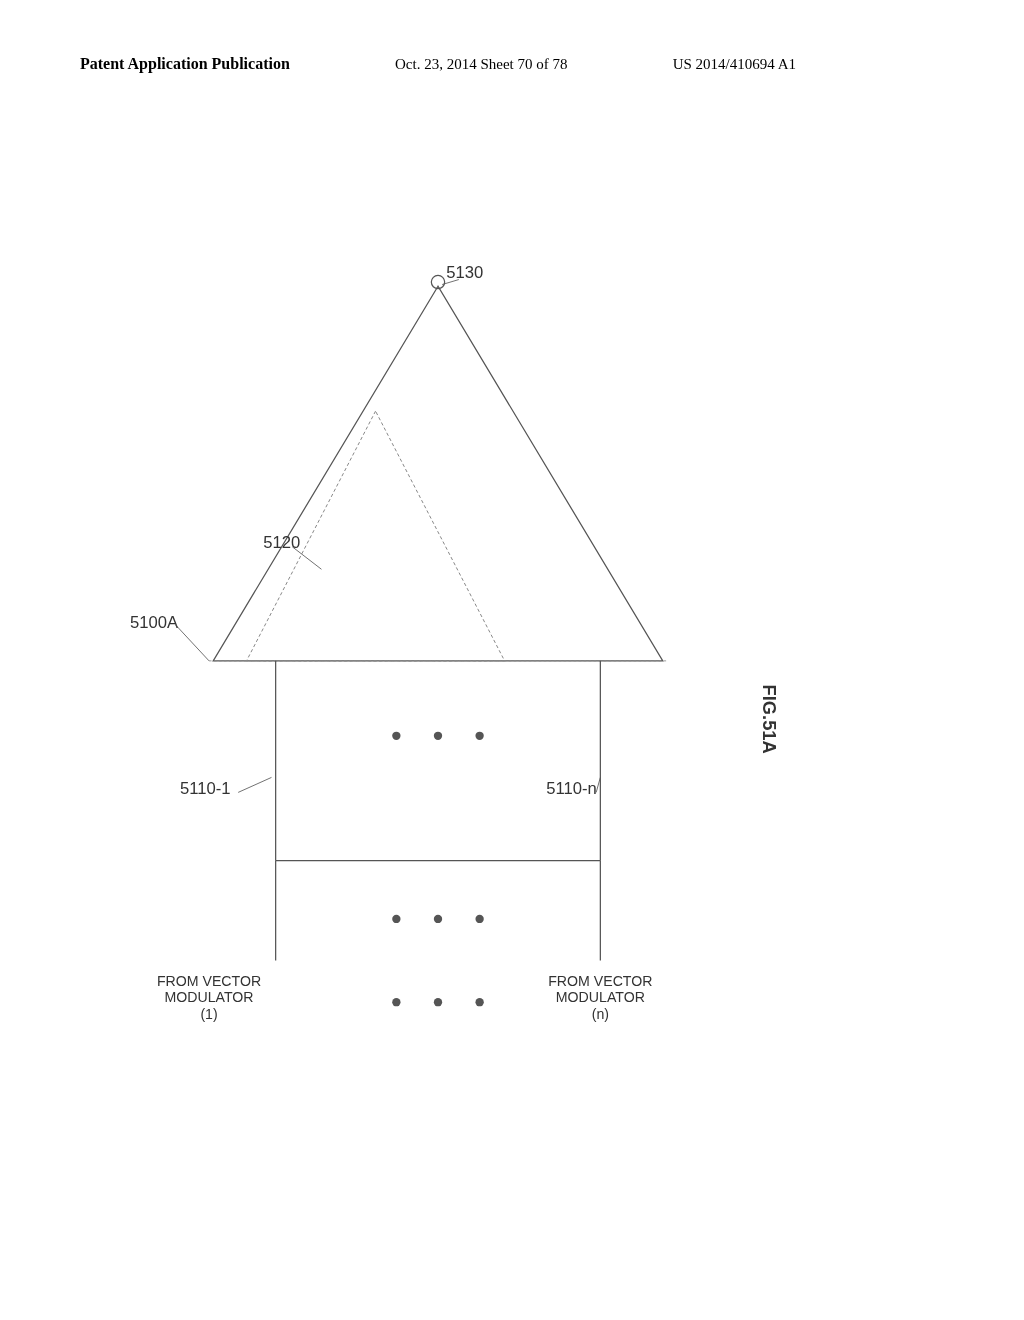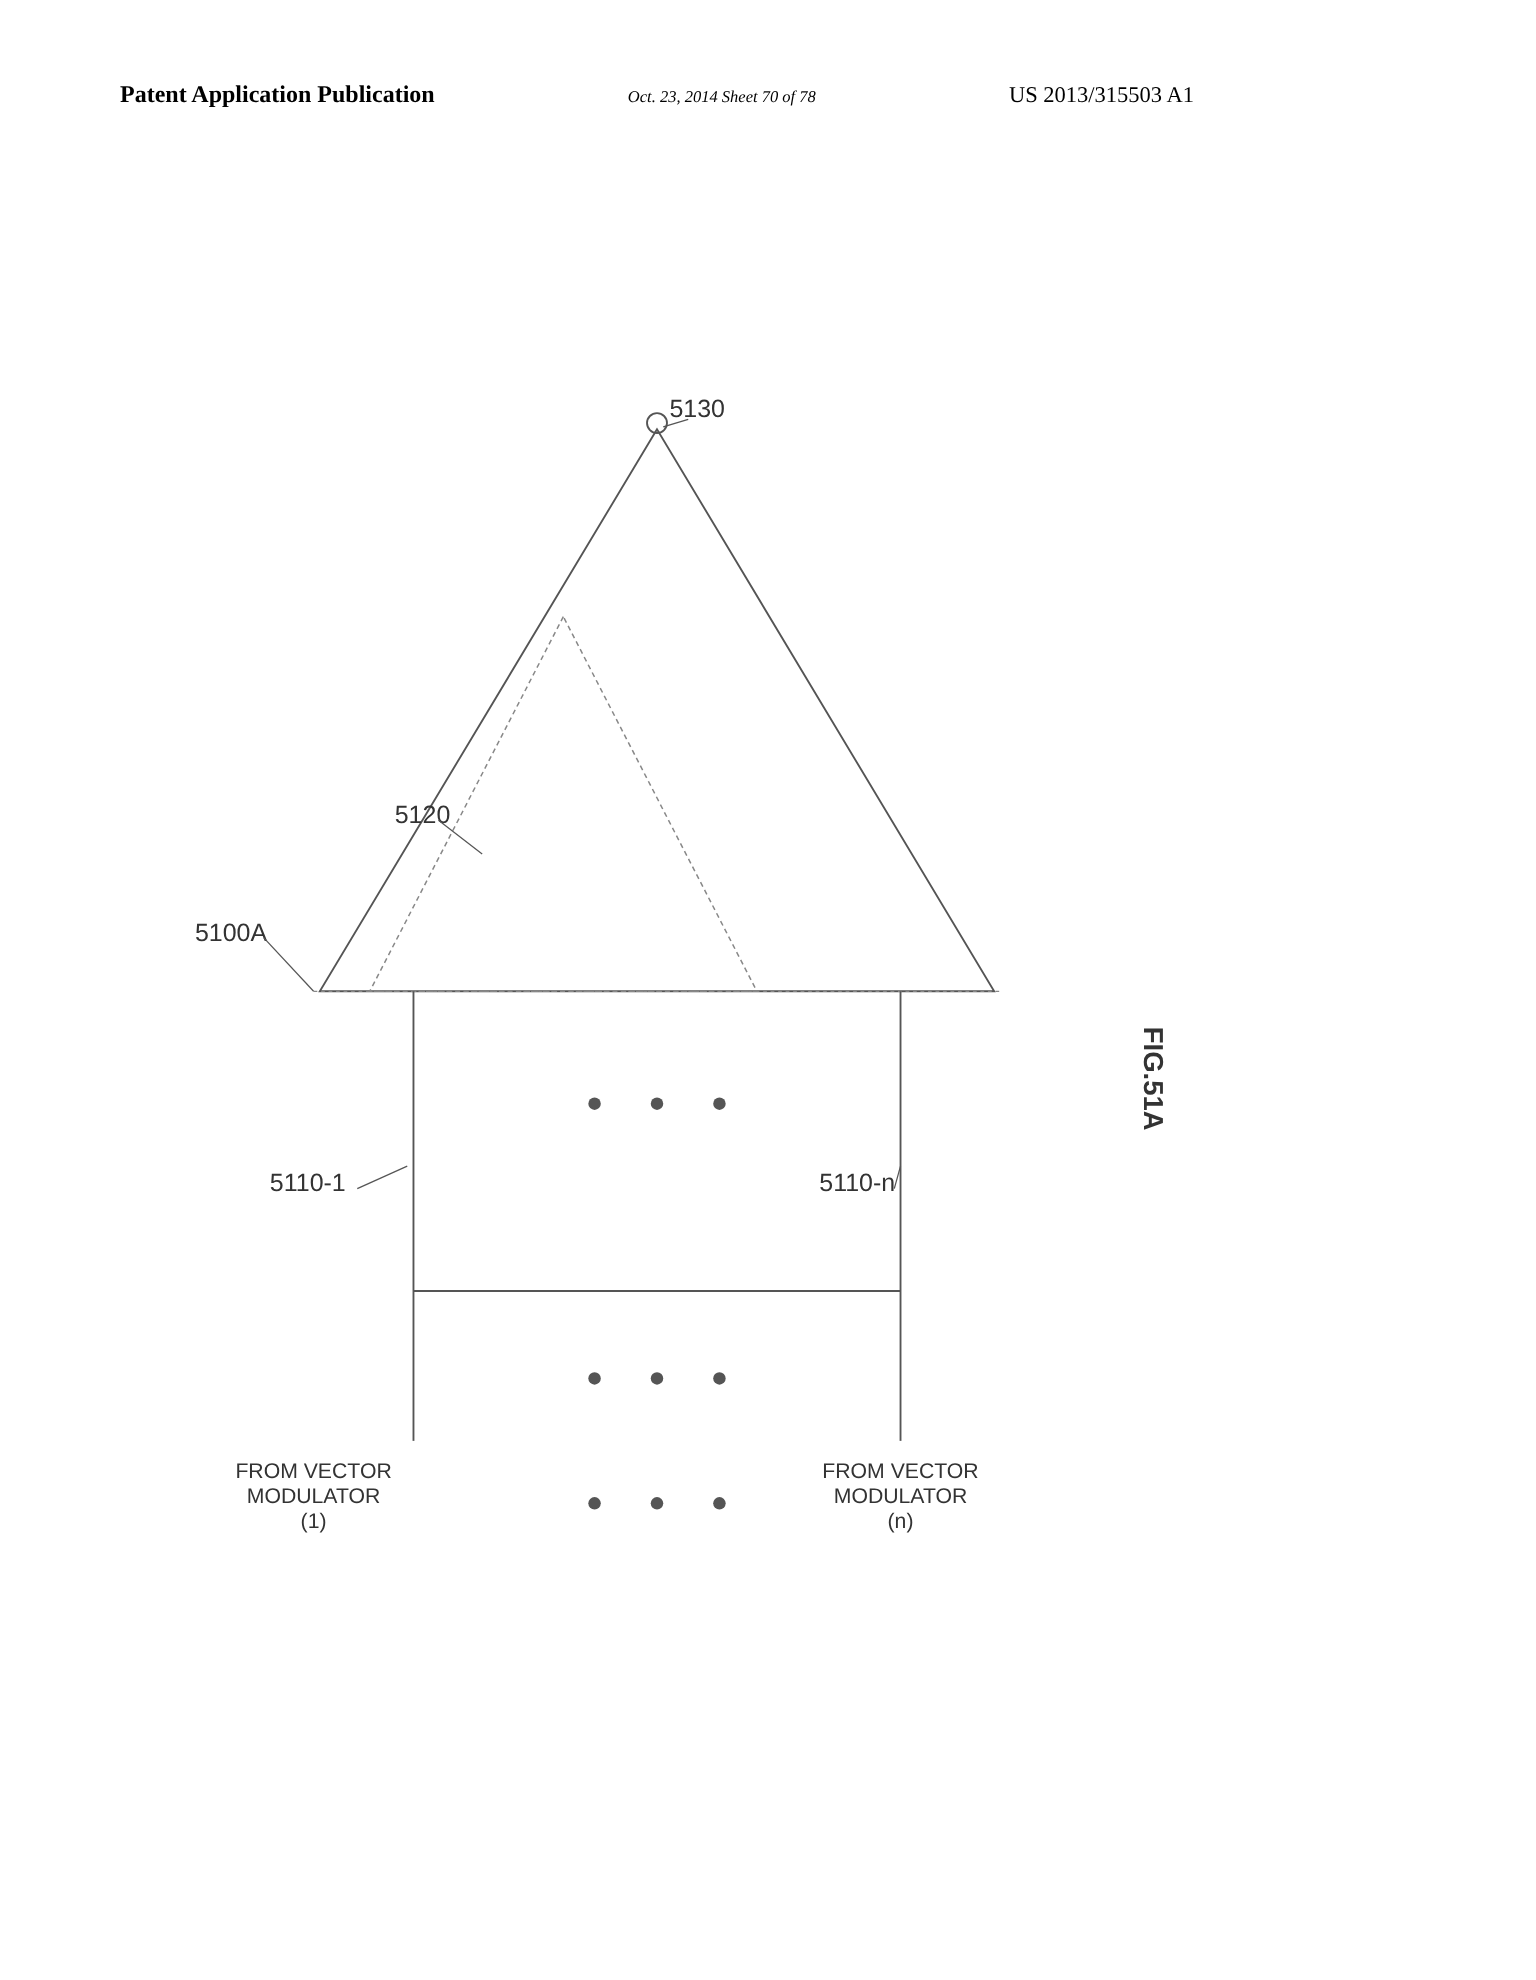--- a/index.html
+++ b/index.html
@@ -29,22 +29,21 @@
       align-items: baseline;
       font-size: 15px;
     }
 
     .header-left {
       font-weight: bold;
       font-size: 16px;
     }
 
     .header-center {
-      font-size: 11px;
-      font-style: italic;
+      font-size: 15px;
     }
 
     .header-right {
       font-size: 15px;
     }
 
     .diagram-container {
       position: absolute;
       top: 160px;
       left: 80px;
@@ -59,21 +58,21 @@
     }
   </style>
 </head>
 <body>
 
 <div class="page">
 
   <div class="header">
     <span class="header-left">Patent Application Publication</span>
     <span class="header-center">Oct. 23, 2014   Sheet 70 of 78</span>
-    <span class="header-right">US 2013/315503 A1</span>
+    <span class="header-right">US 2014/410694 A1</span>
   </div>
 
   <div class="diagram-container">
     <svg class="diagram" viewBox="0 0 860 1050" xmlns="http://www.w3.org/2000/svg">
 
       <polygon points="430,40 160,490 700,490" fill="none" stroke="#555" stroke-width="1.5"></polygon>
 
       <polygon points="355,190 200,490 510,490" fill="none" stroke="#888" stroke-width="1.2" stroke-dasharray="4,3"></polygon>
 
       <circle cx="430" cy="35" r="8" fill="none" stroke="#555" stroke-width="1.5"></circle>

